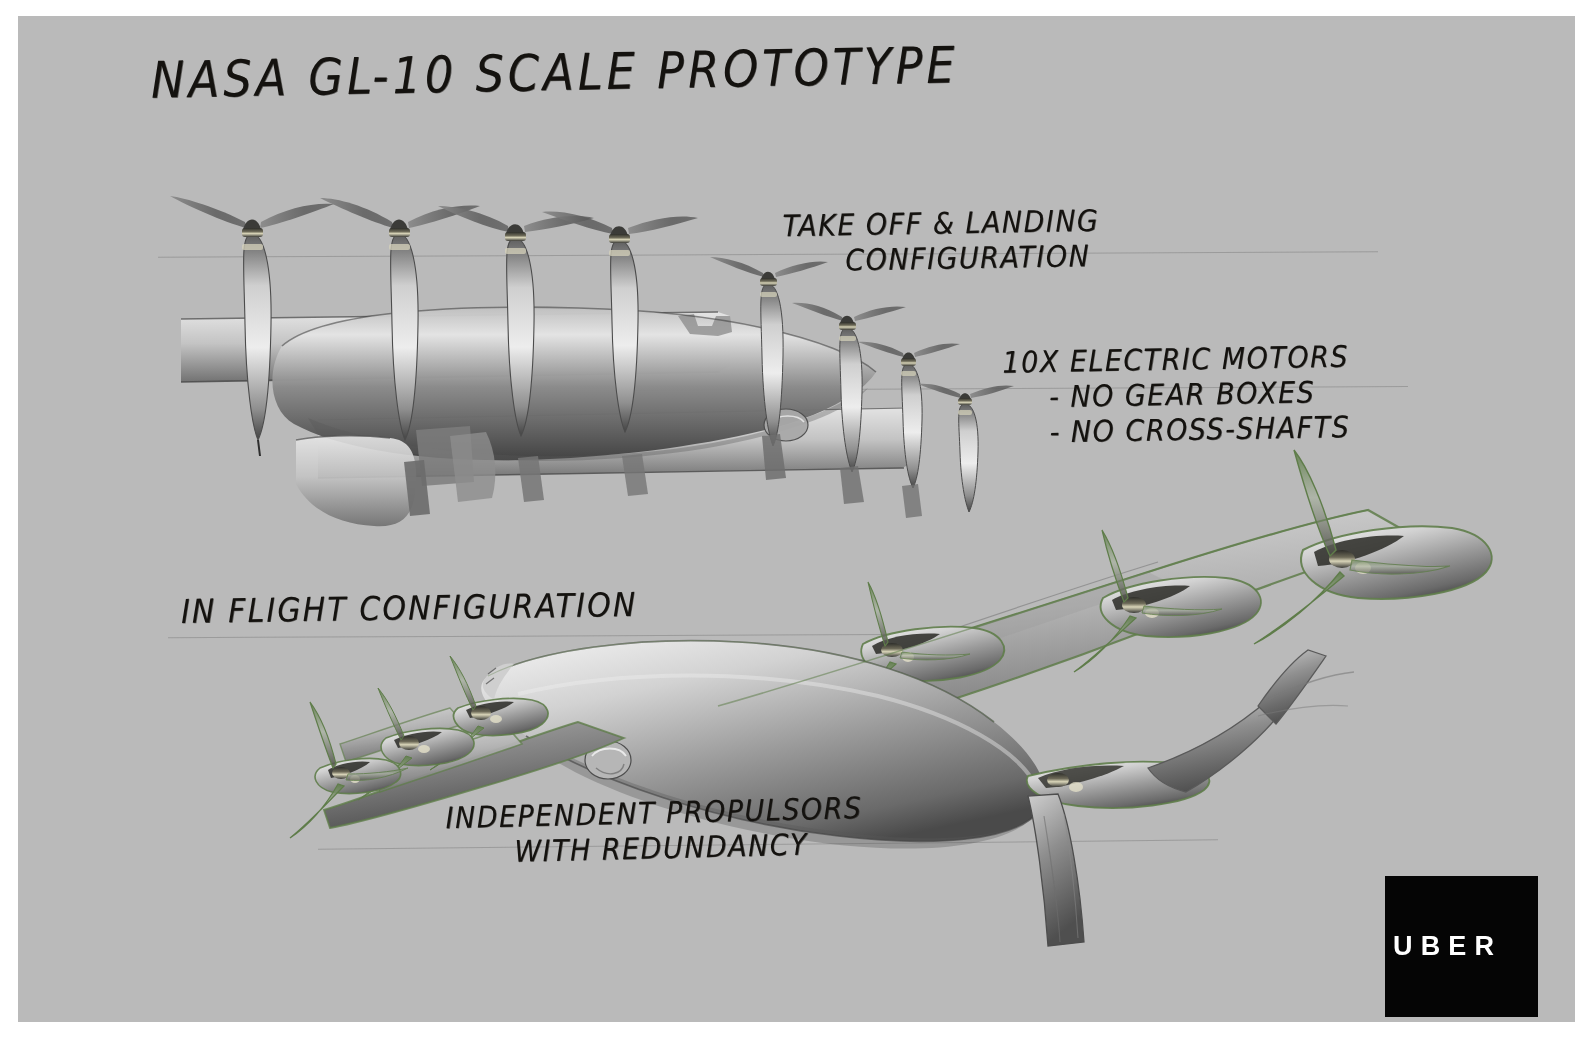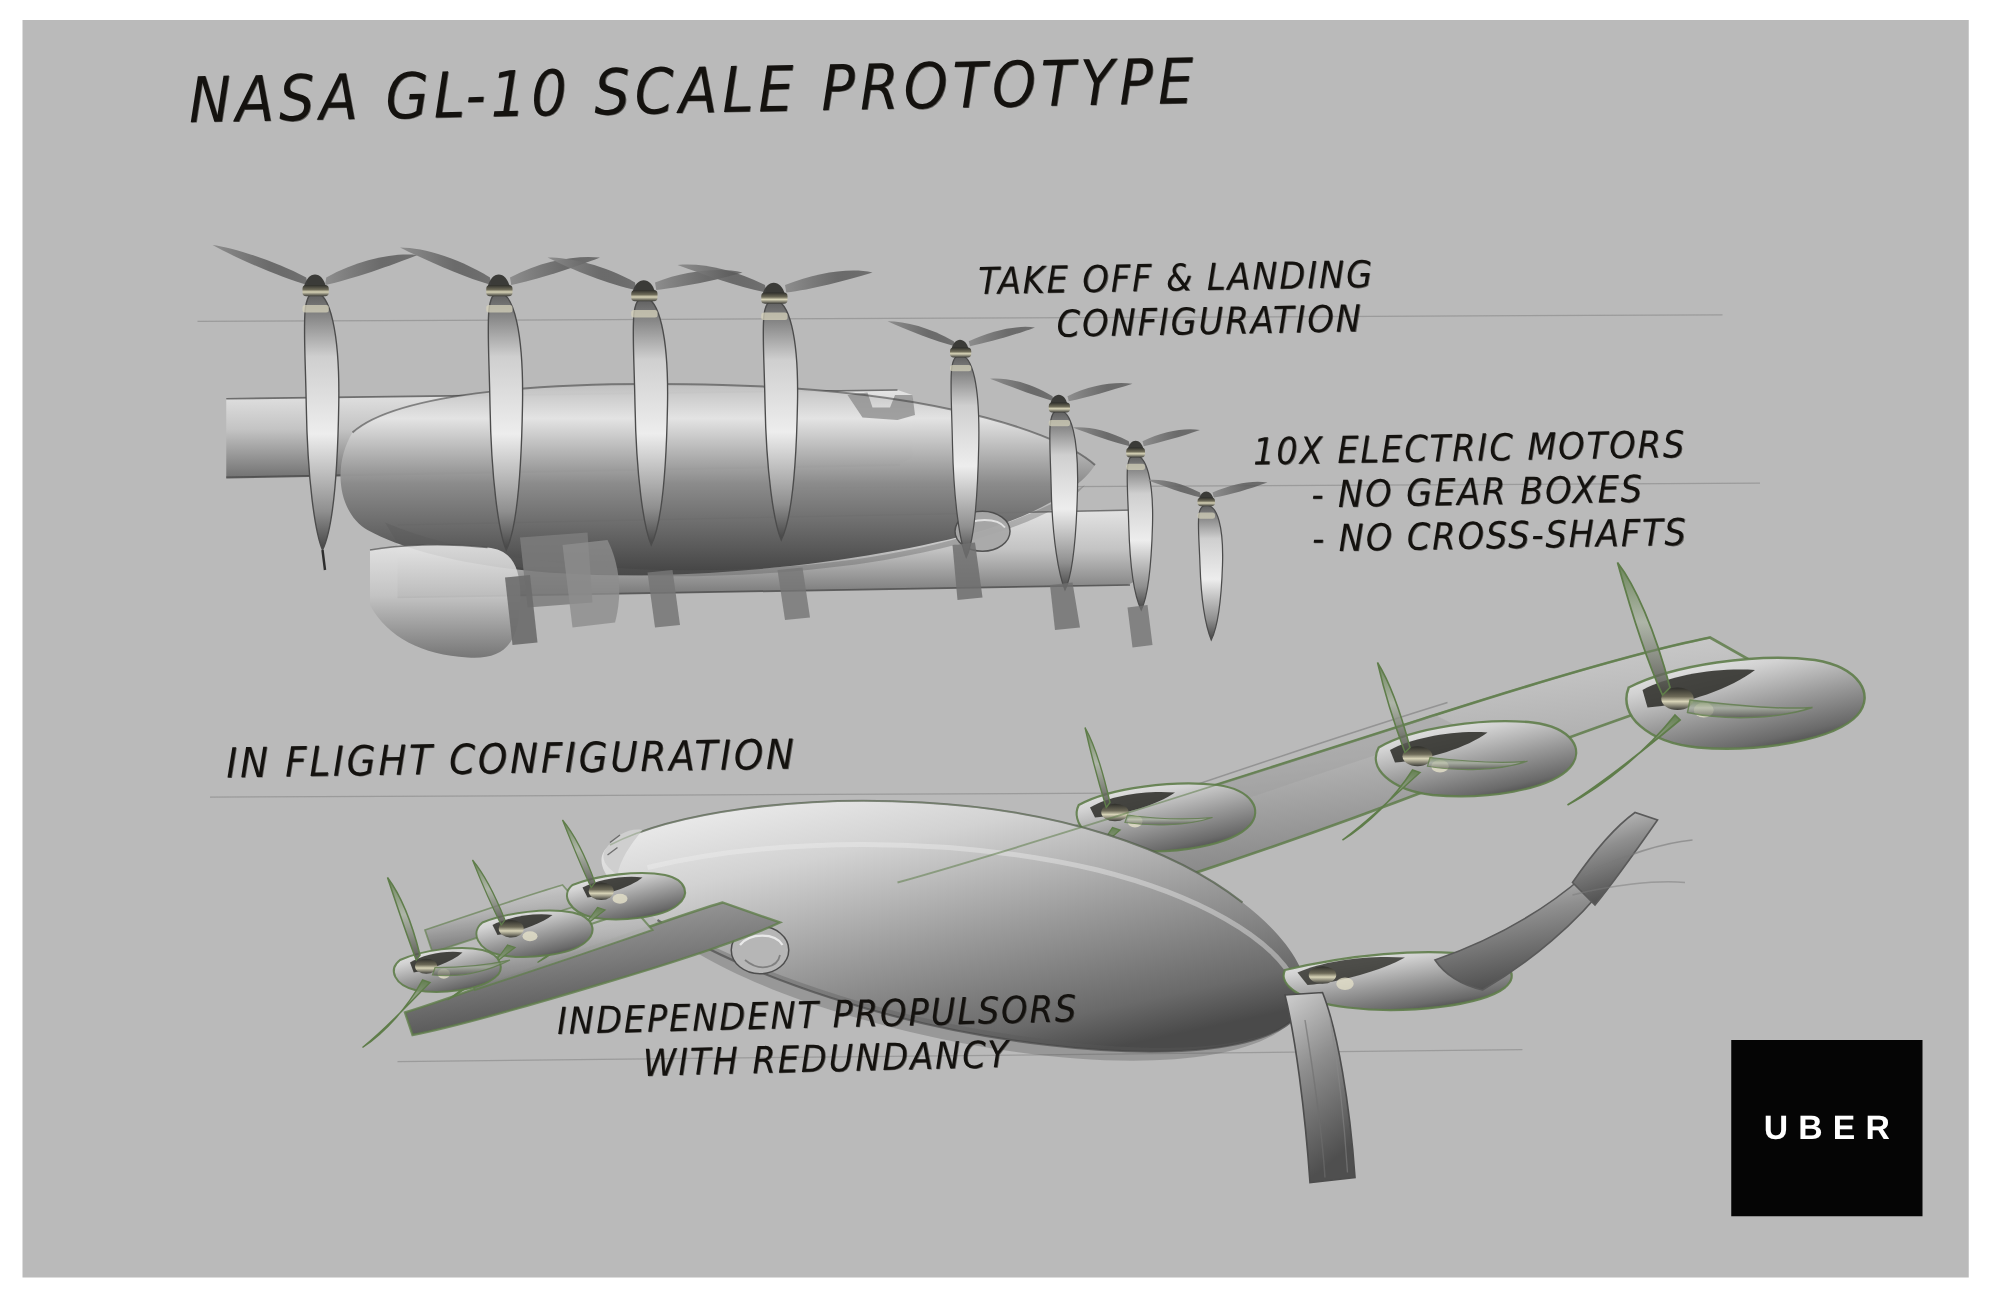--- a/index.html
+++ b/index.html
@@ -97,27 +97,26 @@
   }
   #guide-a { left: 140px; top: 238px; width: 1220px; transform: rotate(-0.25deg); }
   #guide-b { left: 600px; top: 372px; width: 790px; transform: rotate(-0.3deg); }
   #guide-c { left: 150px; top: 619px; width: 1000px; transform: rotate(-0.25deg); }
   #guide-d { left: 300px; top: 828px; width: 900px; transform: rotate(-0.6deg); }
 
   
   #uber-logo {
     position: absolute;
     left: 1367px;
-    top: 816px;
+    top: 860px;
     width: 153px;
     height: 141px;
     background: #050505;
     display: flex;
     align-items: center;
-    justify-content: center;
   }
   #uber-wordmark {
     color: #ffffff;
     font-family: "Liberation Sans", sans-serif;
     font-weight: 700;
     font-size: 27px;
     letter-spacing: 0.30em;
     text-indent: 0.30em;
   }
 

